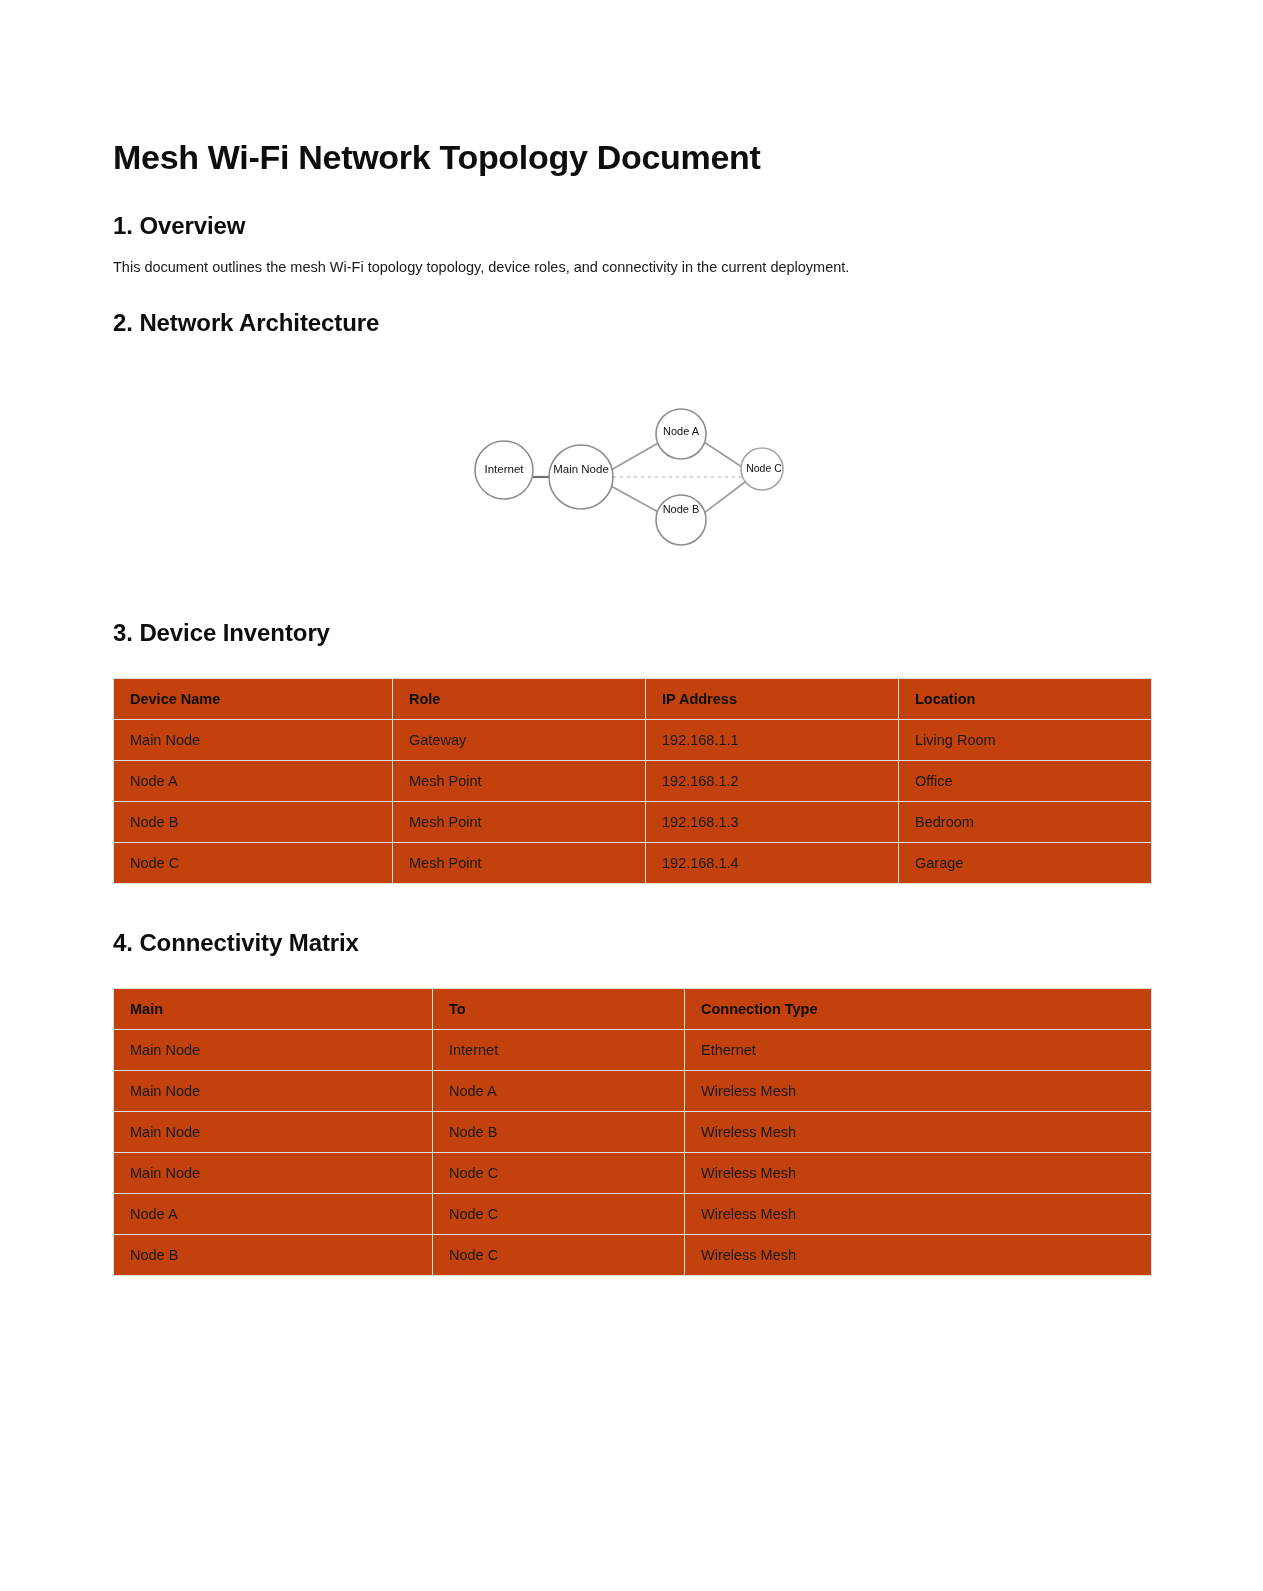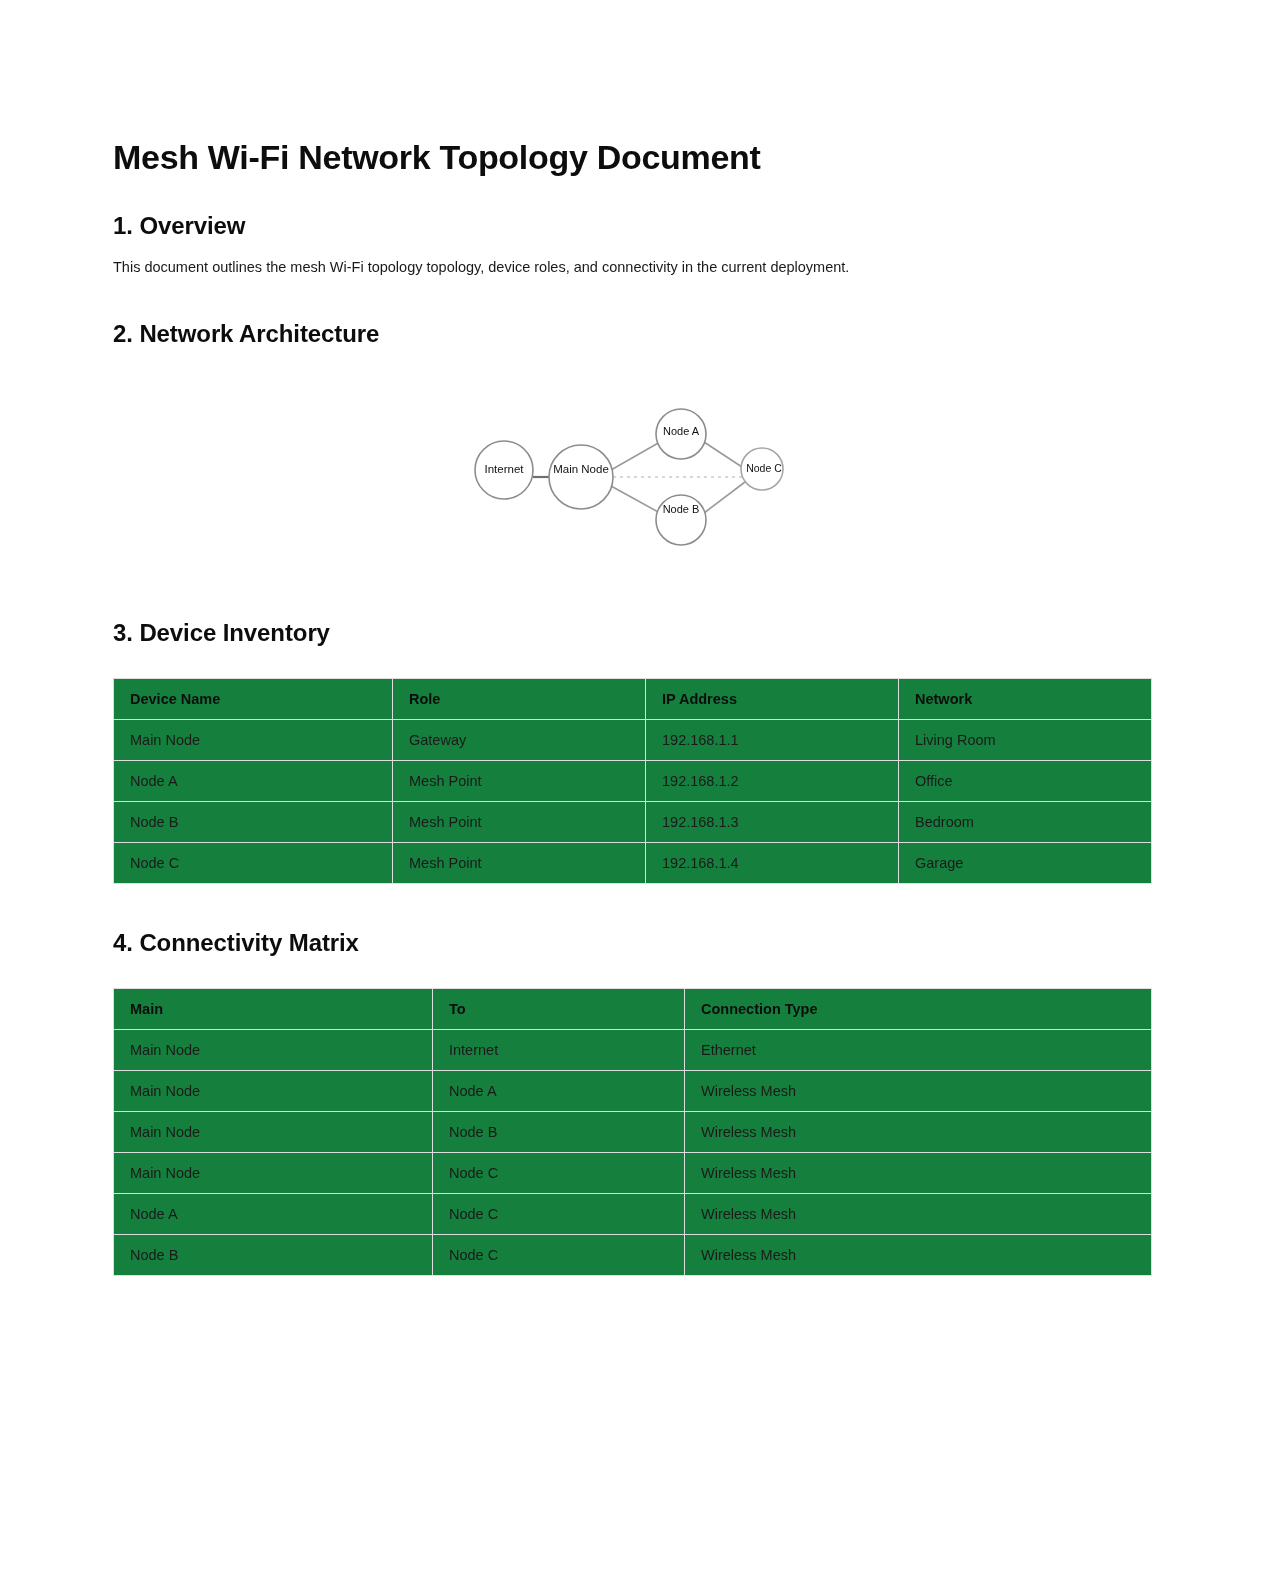--- a/index.html
+++ b/index.html
@@ -46,21 +46,21 @@
   .section-heading {
     font-size: 24px;
     font-weight: bold;
     color: #0d0d0d;
     position: absolute;
     left: 0;
     line-height: 26px;
     letter-spacing: -0.1px;
   }
   #sec1-heading { top: 213px; }
-  #sec2-heading { top: 321px; }
+  #sec2-heading { top: 310px; }
   #sec3-heading { top: 620px; text-align: right; }
   #sec4-heading { top: 930px; }
 
   .body-text {
     font-size: 14.5px;
     line-height: 22px;
     color: #1a1a1a;
     position: absolute;
     left: 0;
     top: 256px;
@@ -85,21 +85,21 @@
     dominant-baseline: middle;
   }
 
   
   table.doc-table {
     border-collapse: collapse;
     position: absolute;
     left: 0;
     width: 1038px;
     table-layout: fixed;
-    background: #15803d;
+    background: #c2410c;
   }
   #device-inventory-table { top: 678px; }
   #connectivity-matrix-table { top: 988px; }
 
   table.doc-table th,
   table.doc-table td {
     border: 1px solid #dddddd;
     text-align: left;
     vertical-align: middle;
     padding: 0 16px;
@@ -181,21 +181,21 @@
         <col class="c0">
           <col class="c1">
           <col class="c2">
           <col class="c3">
       </colgroup>
       <thead>
         <tr>
           <th>Device Name</th>
           <th>Role</th>
           <th>IP Address</th>
-          <th>Network</th>
+          <th>Location</th>
         </tr>
       </thead>
       <tbody>
         <tr>
           <td>Main Node</td>
           <td>Gateway</td>
           <td>192.168.1.1</td>
           <td>Living Room</td>
         </tr>
         <tr>

